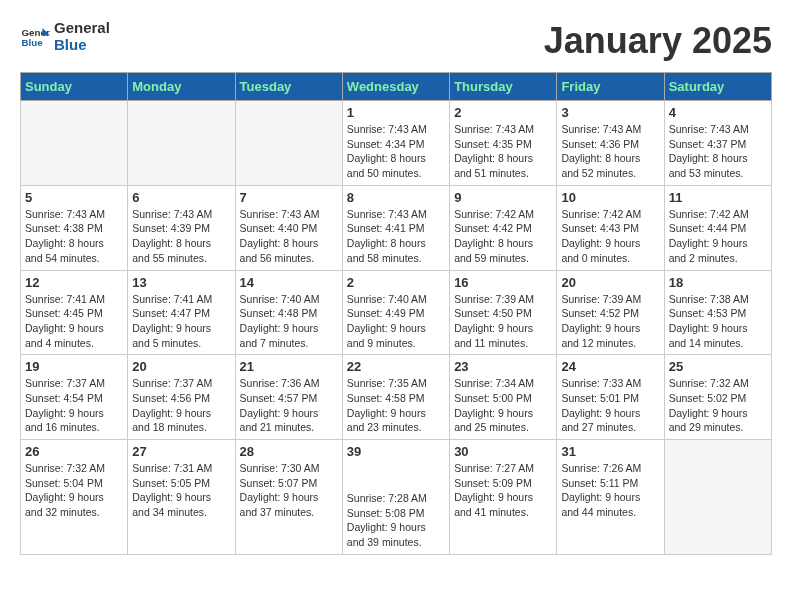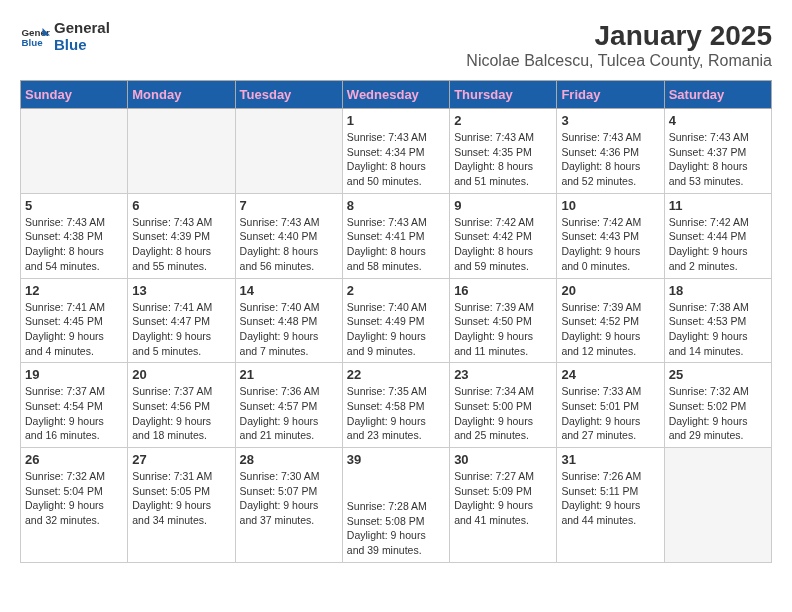--- a/index.html
+++ b/index.html
@@ -22,36 +22,36 @@
       gap: 4px;
     }
     .logo-icon {
       width: 30px;
       height: 30px;
     }
     .title-section {
       text-align: right;
     }
     .calendar-title {
-      font-size: 28px;
+      font-size: 36px;
       font-weight: bold;
       color: #333;
     }
     .calendar-subtitle {
       font-size: 16px;
       color: #555;
     }
     .calendar-table {
       width: 100%;
       border-collapse: collapse;
       table-layout: fixed;
     }
     .calendar-table th {
       background-color: #1a5fa8;
-      color: #f9a8d4;
+      color: #86efac;
       padding: 6px 4px;
       font-size: 13px;
       text-align: left;
       border: 1px solid #aaa;
     }
     .calendar-table td {
       border: 1px solid #ccc;
       vertical-align: top;
       padding: 4px;
       font-size: 11px;
@@ -83,21 +83,20 @@
       <text x="2" y="32" font-size="13" font-weight="bold" fill="#1a5fa8">Blue</text>
       <polygon points="35,8 45,18 35,18" fill="#1a5fa8" transform="translate(-5,0)"></polygon>
     </svg>
     <div>
       <div style="font-size:15px;font-weight:bold;color:#333;line-height:1.1;">General</div>
       <div style="font-size:15px;font-weight:bold;color:#1a5fa8;line-height:1.1;">Blue</div>
     </div>
   </div>
   <div class="title-section">
     <div class="calendar-title">January 2025</div>
-    <div class="calendar-subtitle">Nicolae Balcescu, Tulcea County, Romania</div>
   </div>
 </div>
 
 <table class="calendar-table">
   <thead>
     <tr>
     <th>Sunday</th>
         <th>Monday</th>
         <th>Tuesday</th>
         <th>Wednesday</th>

